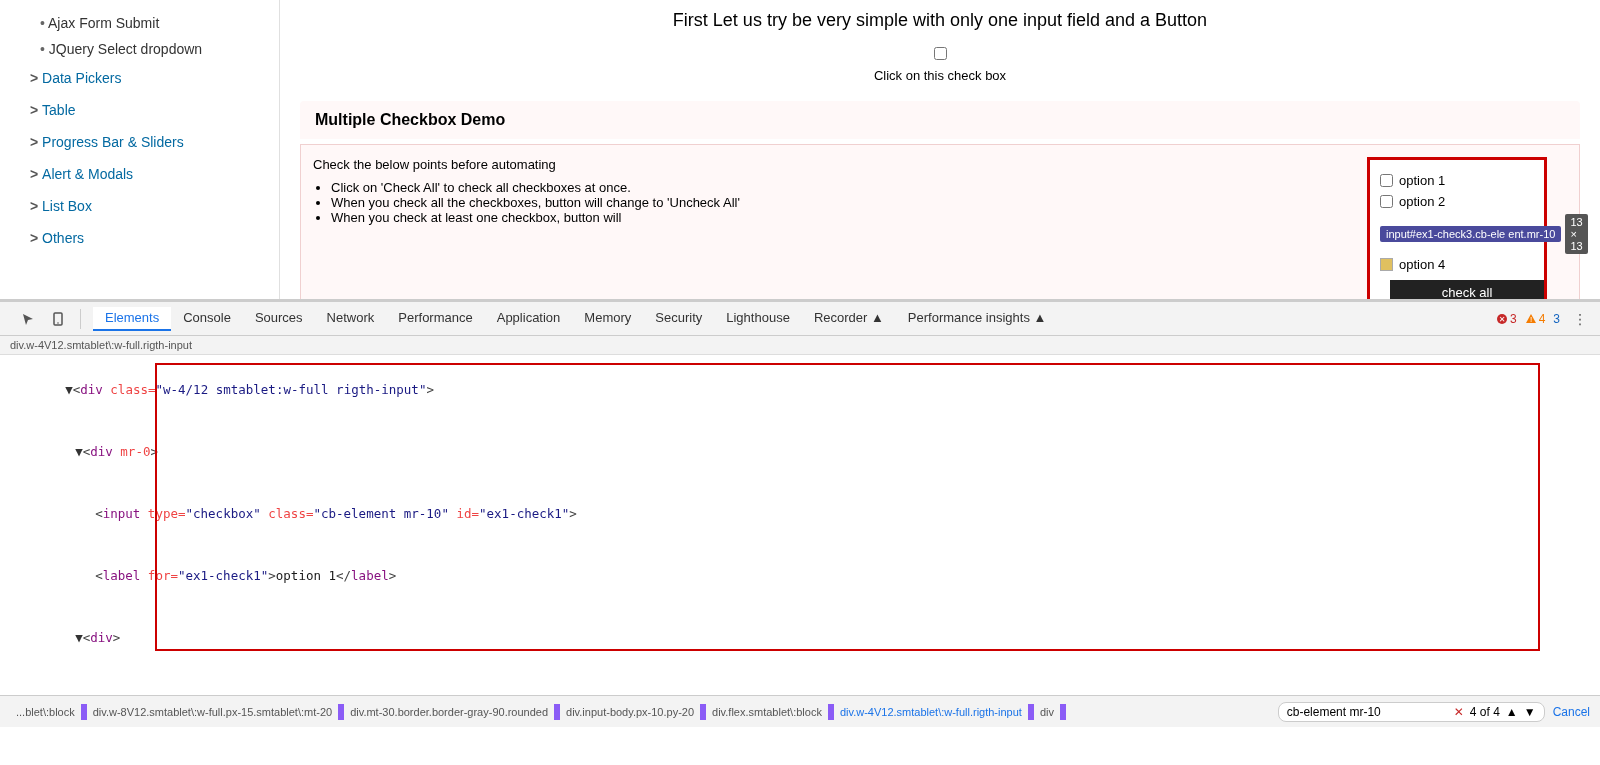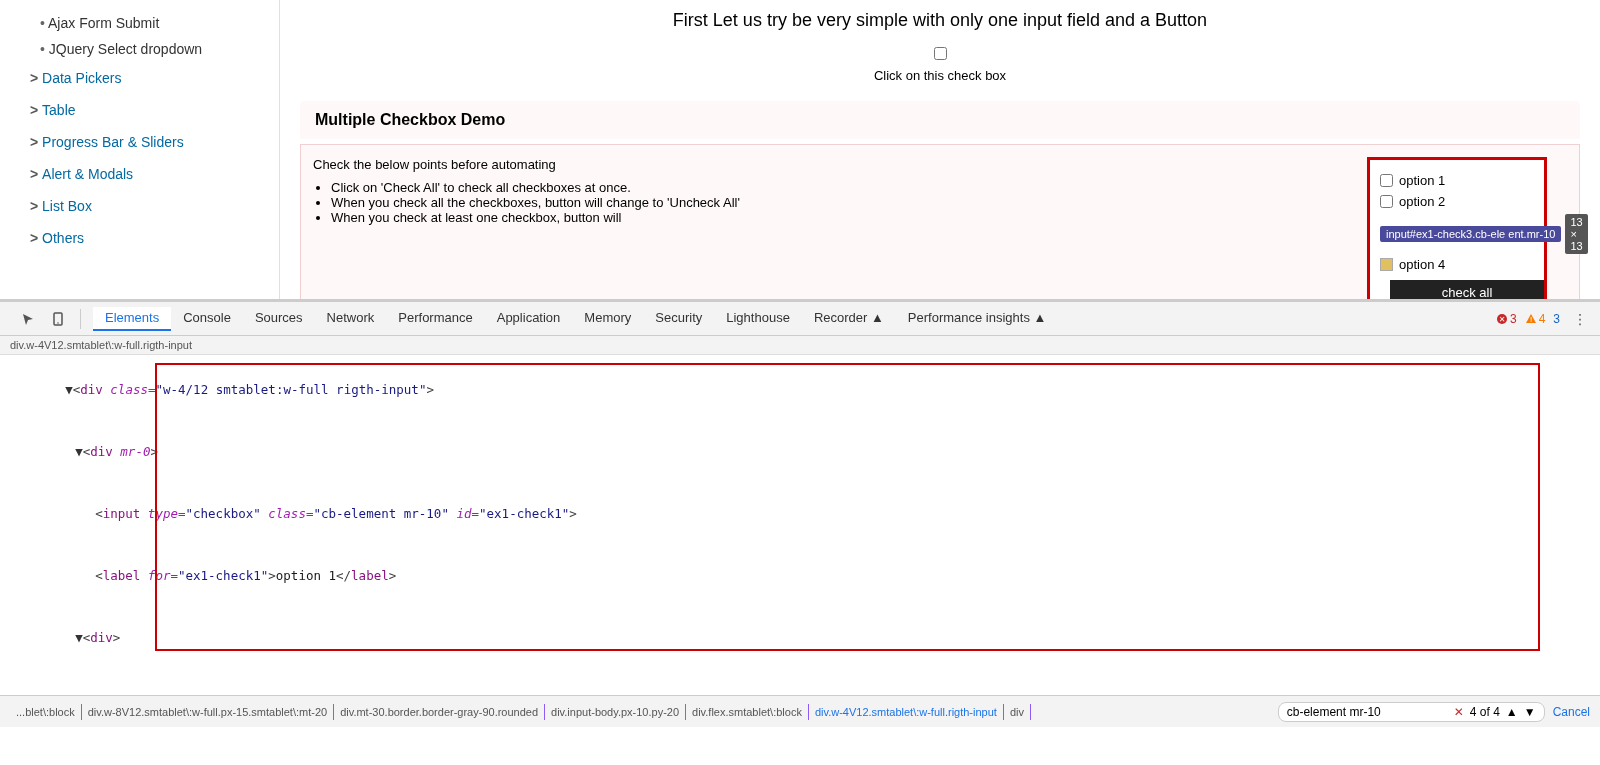--- a/index.html
+++ b/index.html
@@ -224,21 +224,21 @@
       white-space: pre;
       color: #1a1a1a;
       line-height: 1.6;
     }
 
     .indent-1 { padding-left: 30px; }
     .indent-2 { padding-left: 50px; }
 
     .tag-bracket { color: #444; }
     .tag-name { color: #881280; }
-    .attr-name { color: #a21caf; font-style: italic; }
+    .attr-name { color: #ef4444; }
     .attr-value { color: #1a1a83; }
     .tag-text { color: #1a1a1a; }
     .arrow-expand { color: #333; }
 
     
     .bottom-bar {
       height: 32px;
       background: #f3f3f3;
       border-top: 1px solid #ccc;
       display: flex;
@@ -253,21 +253,21 @@
       gap: 0;
       font-size: 11px;
       flex: 1;
       overflow-x: auto;
       white-space: nowrap;
     }
 
     .breadcrumb-item {
       color: #555;
       padding: 2px 6px;
-      border-right: 1px solid #8b5cf6;
+      border-right: 6px solid #8b5cf6;
       cursor: pointer;
     }
     .breadcrumb-item.active { color: #1a73e8; }
 
     .search-bar {
       display: flex;
       align-items: center;
       gap: 8px;
       background: #fff;
       border: 1px solid #ccc;

